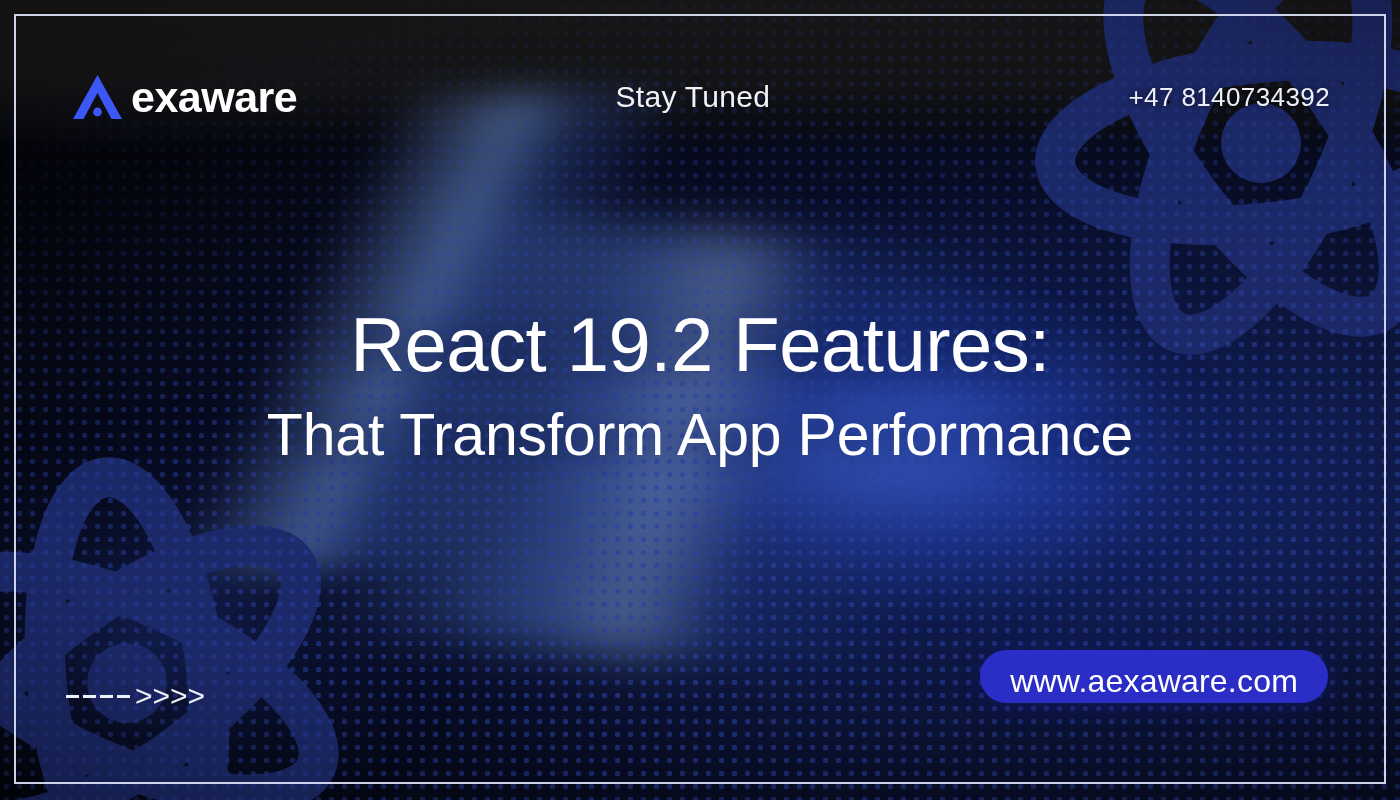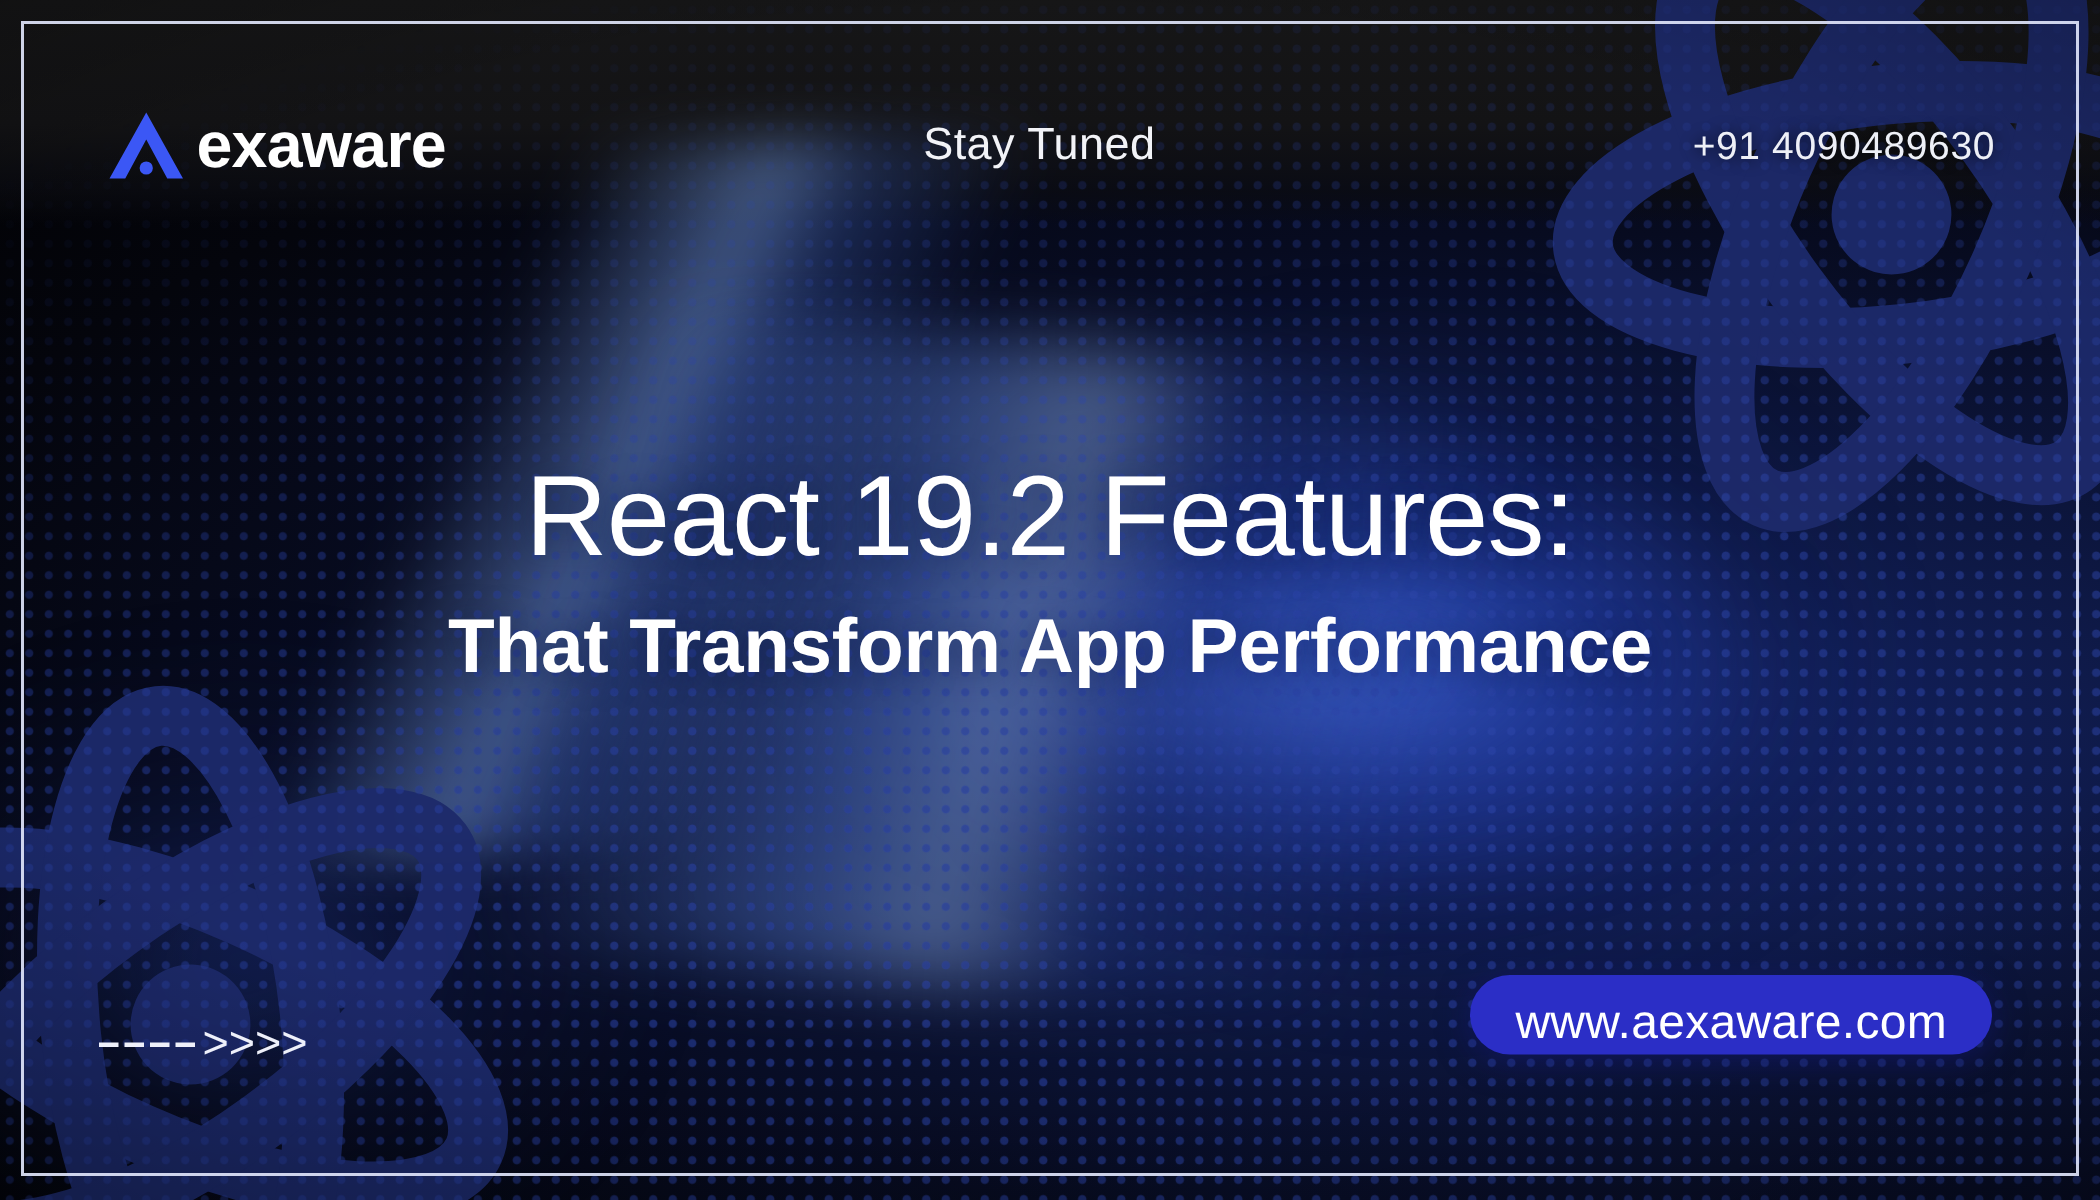--- a/index.html
+++ b/index.html
@@ -149,22 +149,22 @@
     color:#ffffff;
     font-size:76px;
     font-weight:400;
     letter-spacing:-0.5px;
     line-height:1.06;
     text-shadow:0 2px 26px rgba(10,20,60,.55);
   }
   .headline h2{
     margin-top:16px;
     color:#ffffff;
-    font-size:51px;
-    font-weight:700;
+    font-size:59px;
+    font-weight:400;
     letter-spacing:-0.2px;
     line-height:1.12;
     text-shadow:0 2px 22px rgba(10,20,60,.5);
   }
 
   
   .arrows{
     position:absolute; left:66px; top:678px;
     display:flex; align-items:center; gap:0;
     height:36px;
@@ -242,21 +242,21 @@
     <div class="logo">
       <svg class="logo-mark" viewBox="0 0 56 52" aria-hidden="true">
         <path d="M27.5 4 L52 48 L41.5 48 L27.5 22 L13.5 48 L3 48 Z" fill="#3b57f5"></path>
         <circle cx="27.5" cy="41" r="4.4" fill="#3b57f5"></circle>
       </svg>
       <span class="logo-word">exaware</span>
     </div>
 
     <div class="header-mid">Stay Tuned</div>
 
-    <div class="header-phone">+91 4090489630</div>
+    <div class="header-phone">+47 8140734392</div>
   </div>
 
   <div class="headline">
     <h1>React 19.2 Features:</h1>
     <h2>That Transform App Performance</h2>
   </div>
 
   <div class="arrows">
     <span class="dash"></span>
     <span class="dash"></span>

